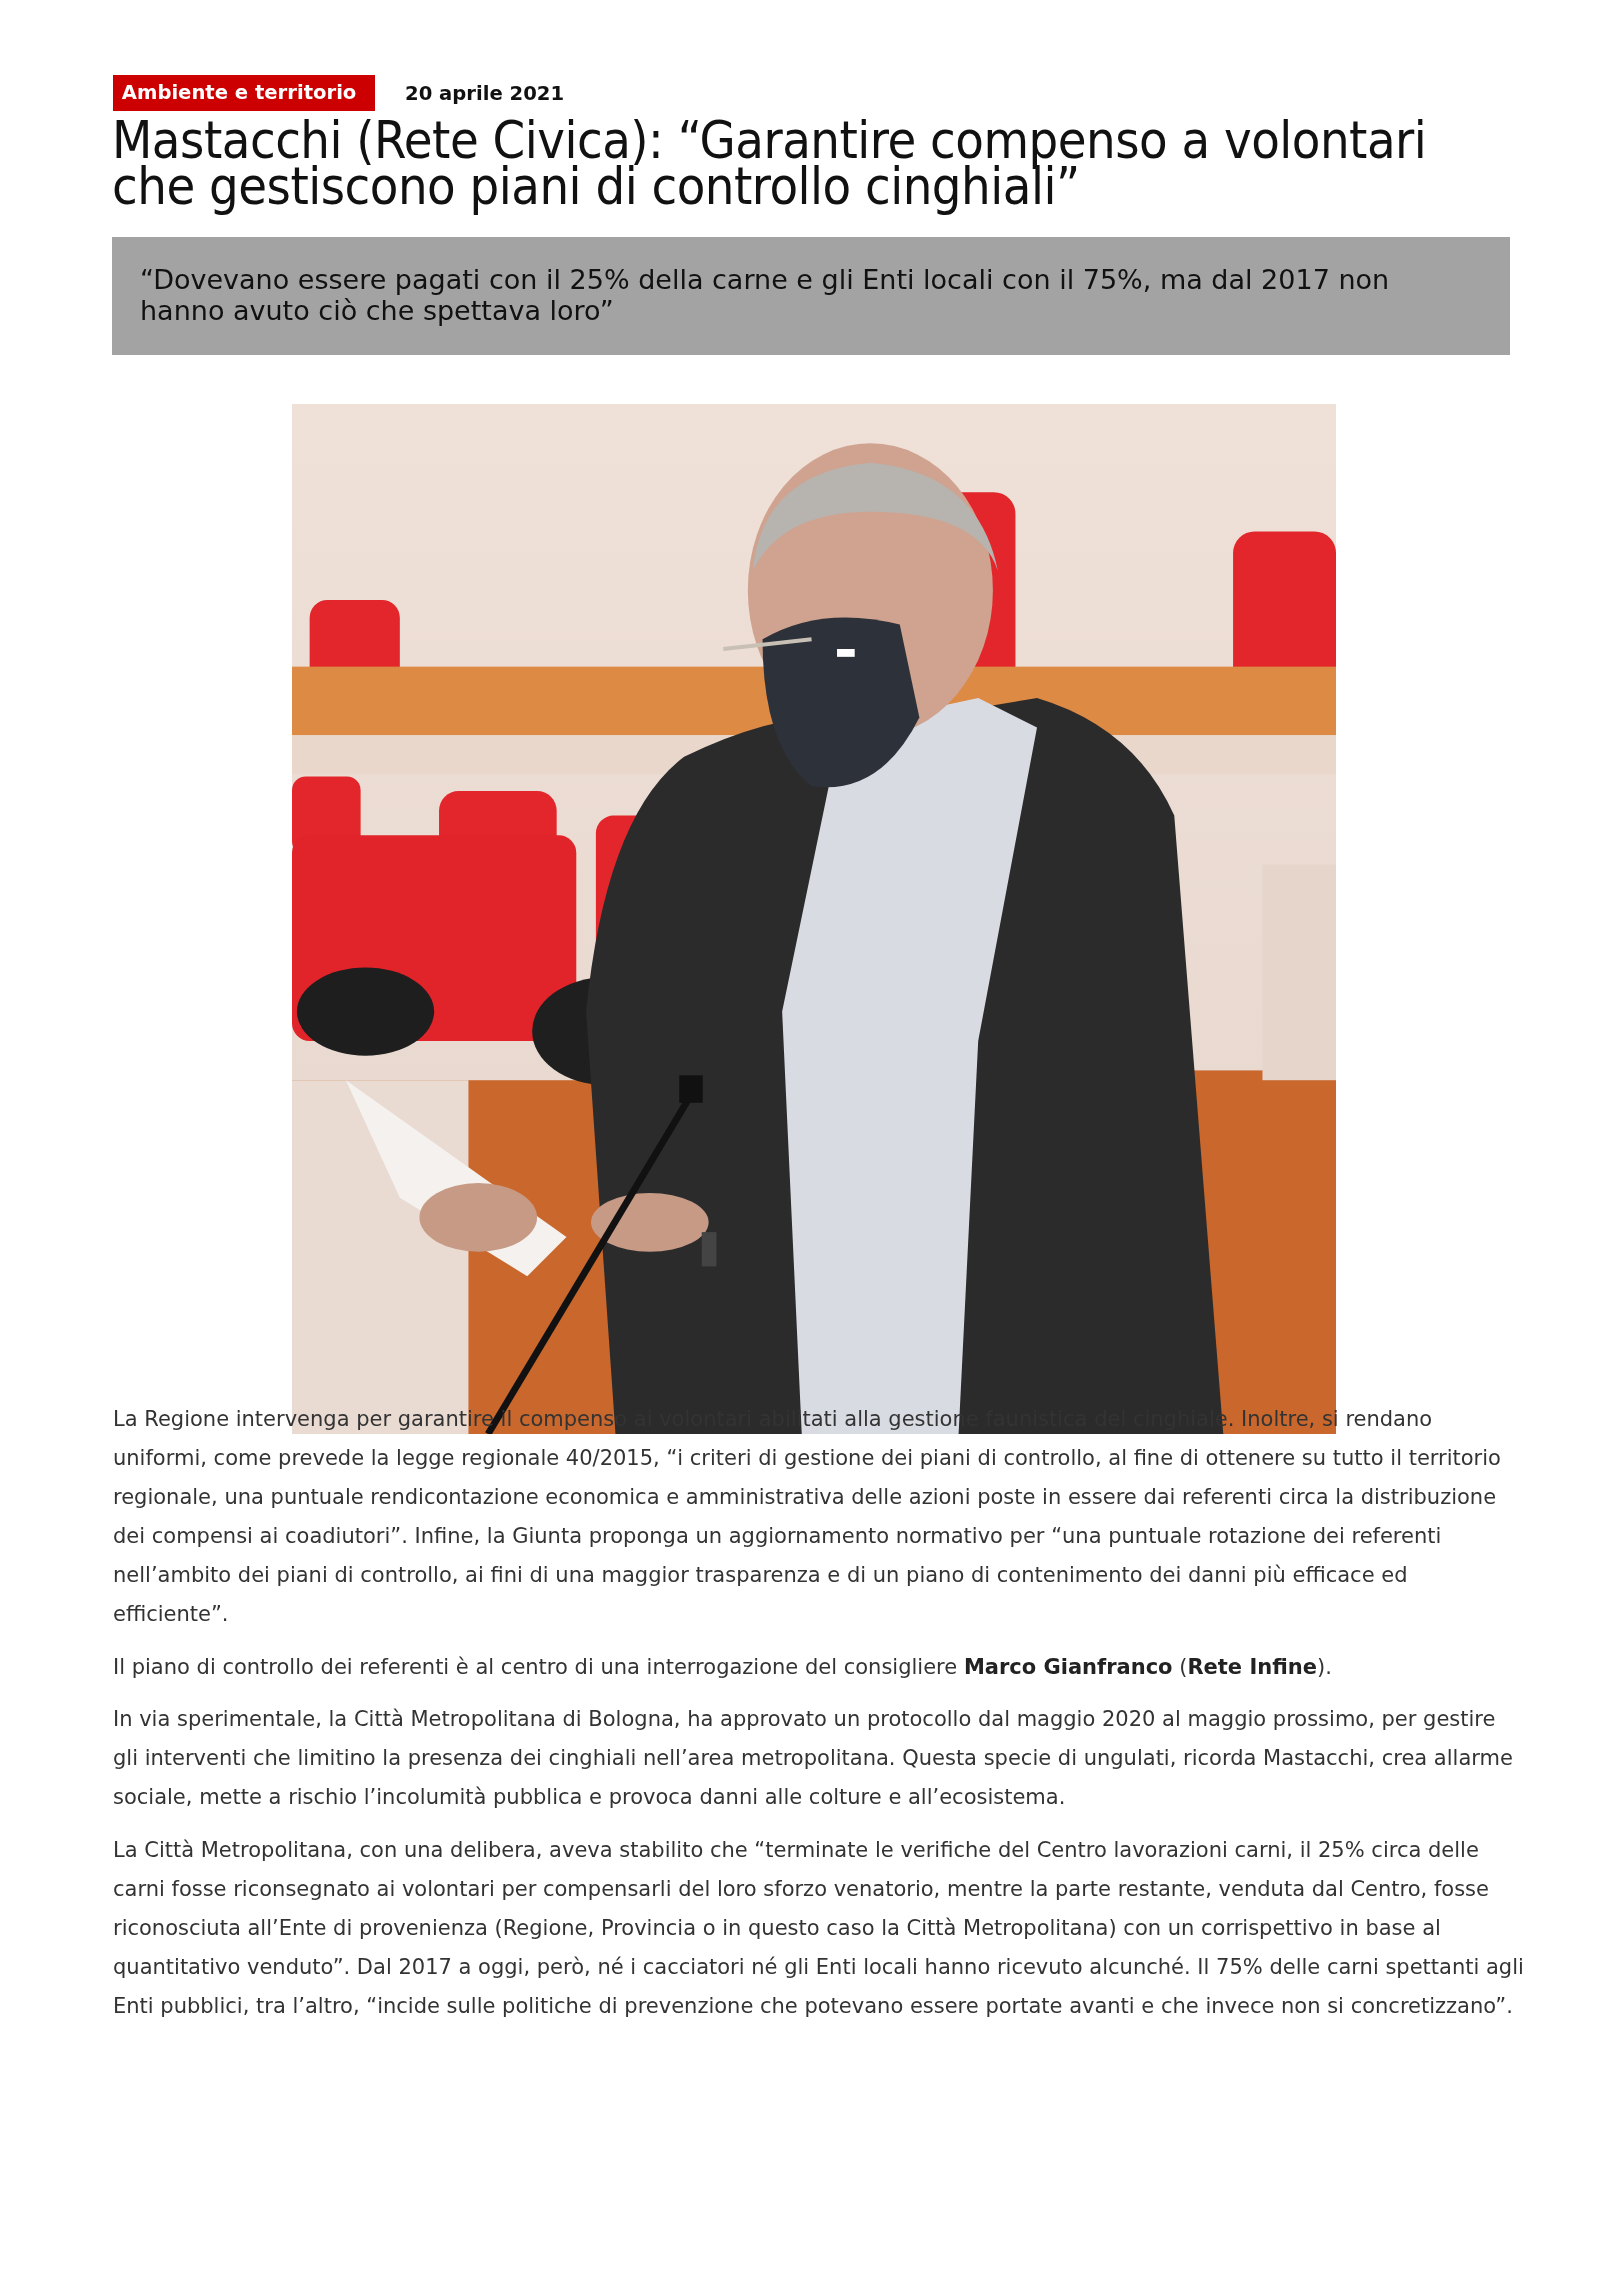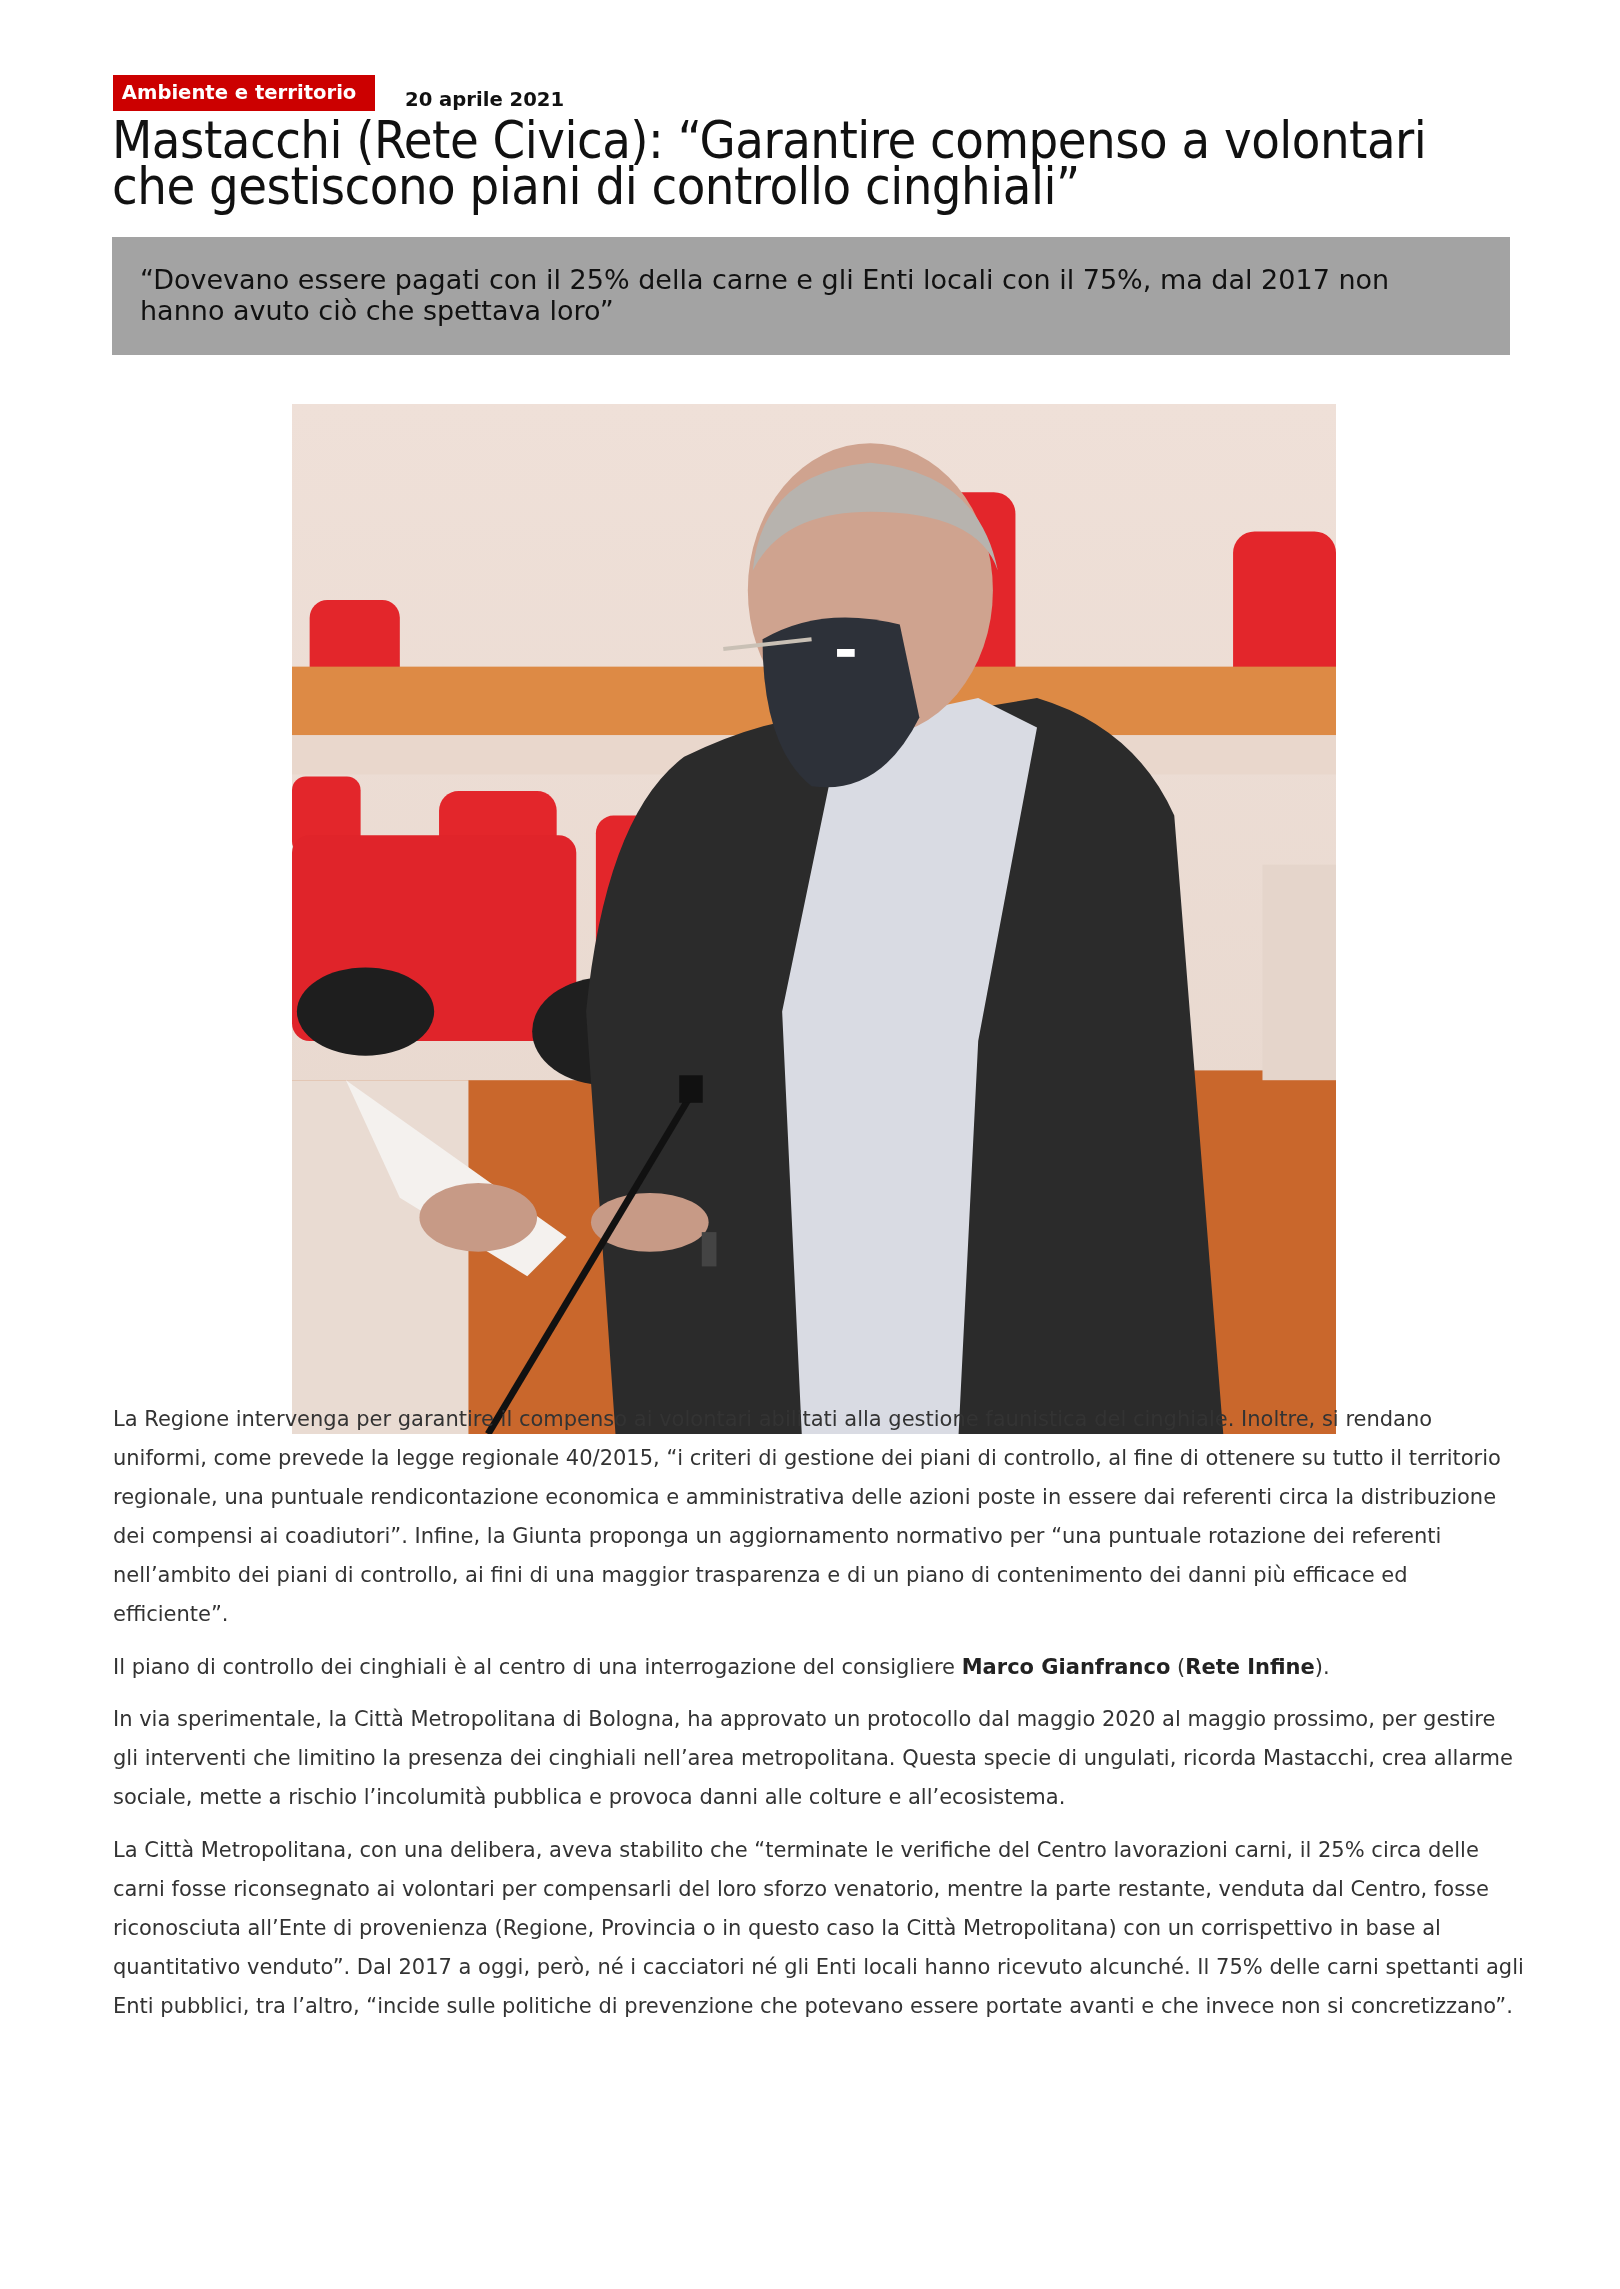--- a/index.html
+++ b/index.html
@@ -1,18 +1,18 @@
 <!DOCTYPE html>
 <html><head>
 <meta charset="utf-8">
 <style>
   html, body { margin:0; padding:0; background:#ffffff; }
   body { width:1620px; height:2290px; position:relative; overflow:hidden;
          font-family:"DejaVu Sans", sans-serif; color:#222; }
-  .meta { position:absolute; left:113px; top:75px; height:36px; display:flex; align-items:flex-end; }
+  .meta { position:absolute; left:113px; top:75px; height:36px; display:flex; align-items:center; }
   .tag { background:#cc0000; color:#fff; font-weight:bold; font-size:19.6px;
          height:36px; line-height:36px; padding:0 8.8px; box-sizing:border-box; width:262px; white-space:nowrap; }
   .date { margin-left:30px; font-size:19.6px; color:#111; white-space:nowrap;font-weight:bold; }
   .title { position:absolute; left:112px; top:117px; width:1411px; margin:0;
            font-family:"DejaVu Sans Condensed","DejaVu Sans", sans-serif; font-weight:normal;
            font-size:52px; line-height:46px; color:#111; letter-spacing:-0.5px; font-stretch:condensed; }
   .subtitle { position:absolute; left:112px; top:237px; width:1398px; height:118px; background:#a3a3a3;
               box-sizing:border-box; padding:27.4px 28px 0 28px; font-size:27px; line-height:31px; color:#111; }
   .photo { position:absolute; left:292px; top:404px; width:1044px; height:1030px; overflow:hidden; background:#e8d6cc; }
   .photo svg { display:block; width:100%; height:100%; }
@@ -79,17 +79,17 @@
     <ellipse cx="365" cy="835" rx="60" ry="30" fill="#c79a86"></ellipse>
 
     <line x1="200" y1="1051" x2="410" y2="700" stroke="#111" stroke-width="7"></line>
     <rect x="395" y="685" width="24" height="28" fill="#111"></rect>
     <rect x="418" y="845" width="15" height="35" fill="#444"></rect>
   </svg>
 </div>
 
 <div class="body">
   <p>La Regione intervenga per garantire il compenso ai volontari abilitati alla gestione faunistica del cinghiale. Inoltre, si rendano uniformi, come prevede la legge regionale 40/2015, “i criteri di gestione dei piani di controllo, al fine di ottenere su tutto il territorio regionale, una puntuale rendicontazione economica e amministrativa delle azioni poste in essere dai referenti circa la distribuzione dei compensi ai coadiutori”. Infine, la Giunta proponga un aggiornamento normativo per “una puntuale rotazione dei referenti nell’ambito dei piani di controllo, ai fini di una maggior trasparenza e di un piano di contenimento dei danni più efficace ed efficiente”.</p>
-  <p><span>Il piano di controllo dei cinghiali è al centro di una interrogazione del consigliere </span><b>Marco Gianfranco</b><span> (</span><b>Rete Infine</b><span>).</span></p>
+  <p><span>Il piano di controllo dei referenti è al centro di una interrogazione del consigliere </span><b>Marco Gianfranco</b><span> (</span><b>Rete Infine</b><span>).</span></p>
   <p>In via sperimentale, la Città Metropolitana di Bologna, ha approvato un protocollo dal maggio 2020 al maggio prossimo, per gestire gli interventi che limitino la presenza dei cinghiali nell’area metropolitana. Questa specie di ungulati, ricorda Mastacchi, crea allarme sociale, mette a rischio l’incolumità pubblica e provoca danni alle colture e all’ecosistema.</p>
   <p>La Città Metropolitana, con una delibera, aveva stabilito che “terminate le verifiche del Centro lavorazioni carni, il 25% circa delle carni fosse riconsegnato ai volontari per compensarli del loro sforzo venatorio, mentre la parte restante, venduta dal Centro, fosse riconosciuta all’Ente di provenienza (Regione, Provincia o in questo caso la Città Metropolitana) con un corrispettivo in base al quantitativo venduto”. Dal 2017 a oggi, però, né i cacciatori né gli Enti locali hanno ricevuto alcunché. Il 75% delle carni spettanti agli Enti pubblici, tra l’altro, “incide sulle politiche di prevenzione che potevano essere portate avanti e che invece non si concretizzano”.</p>
 </div>
 
 
 </body></html>

